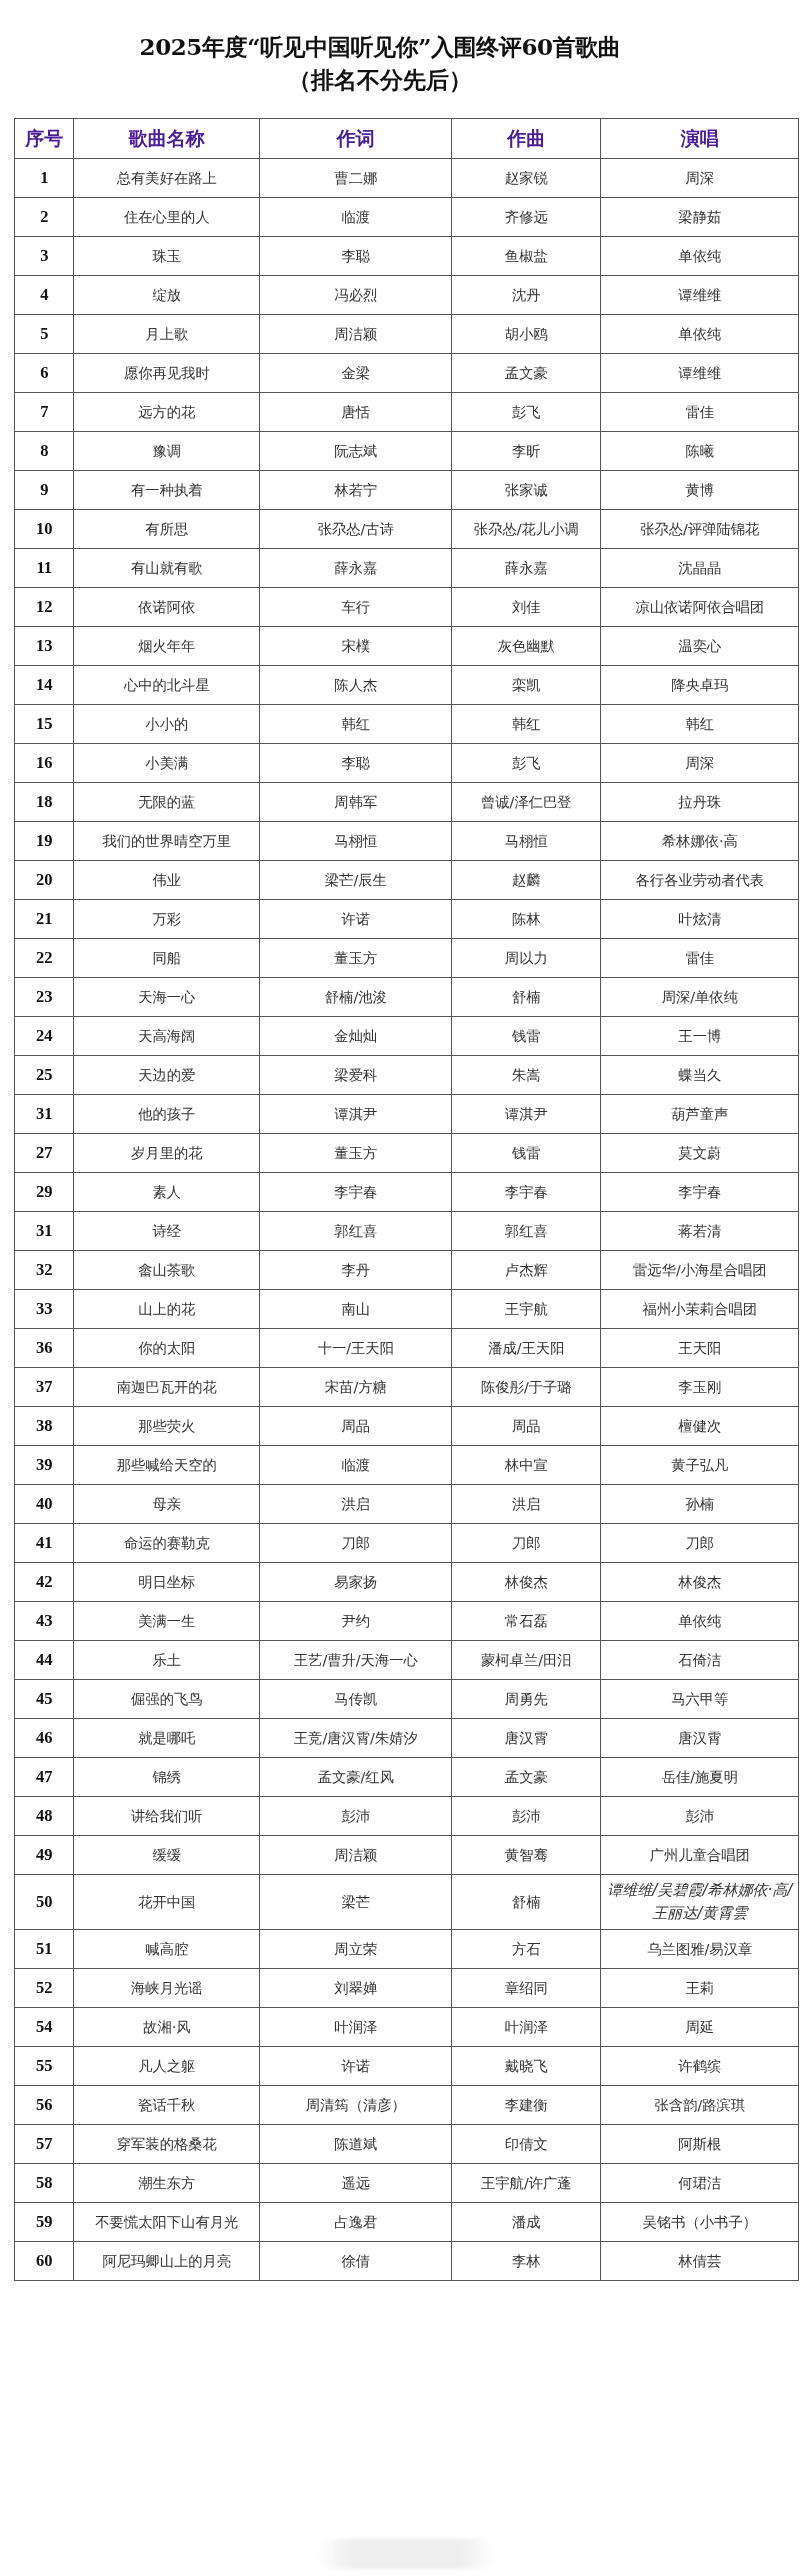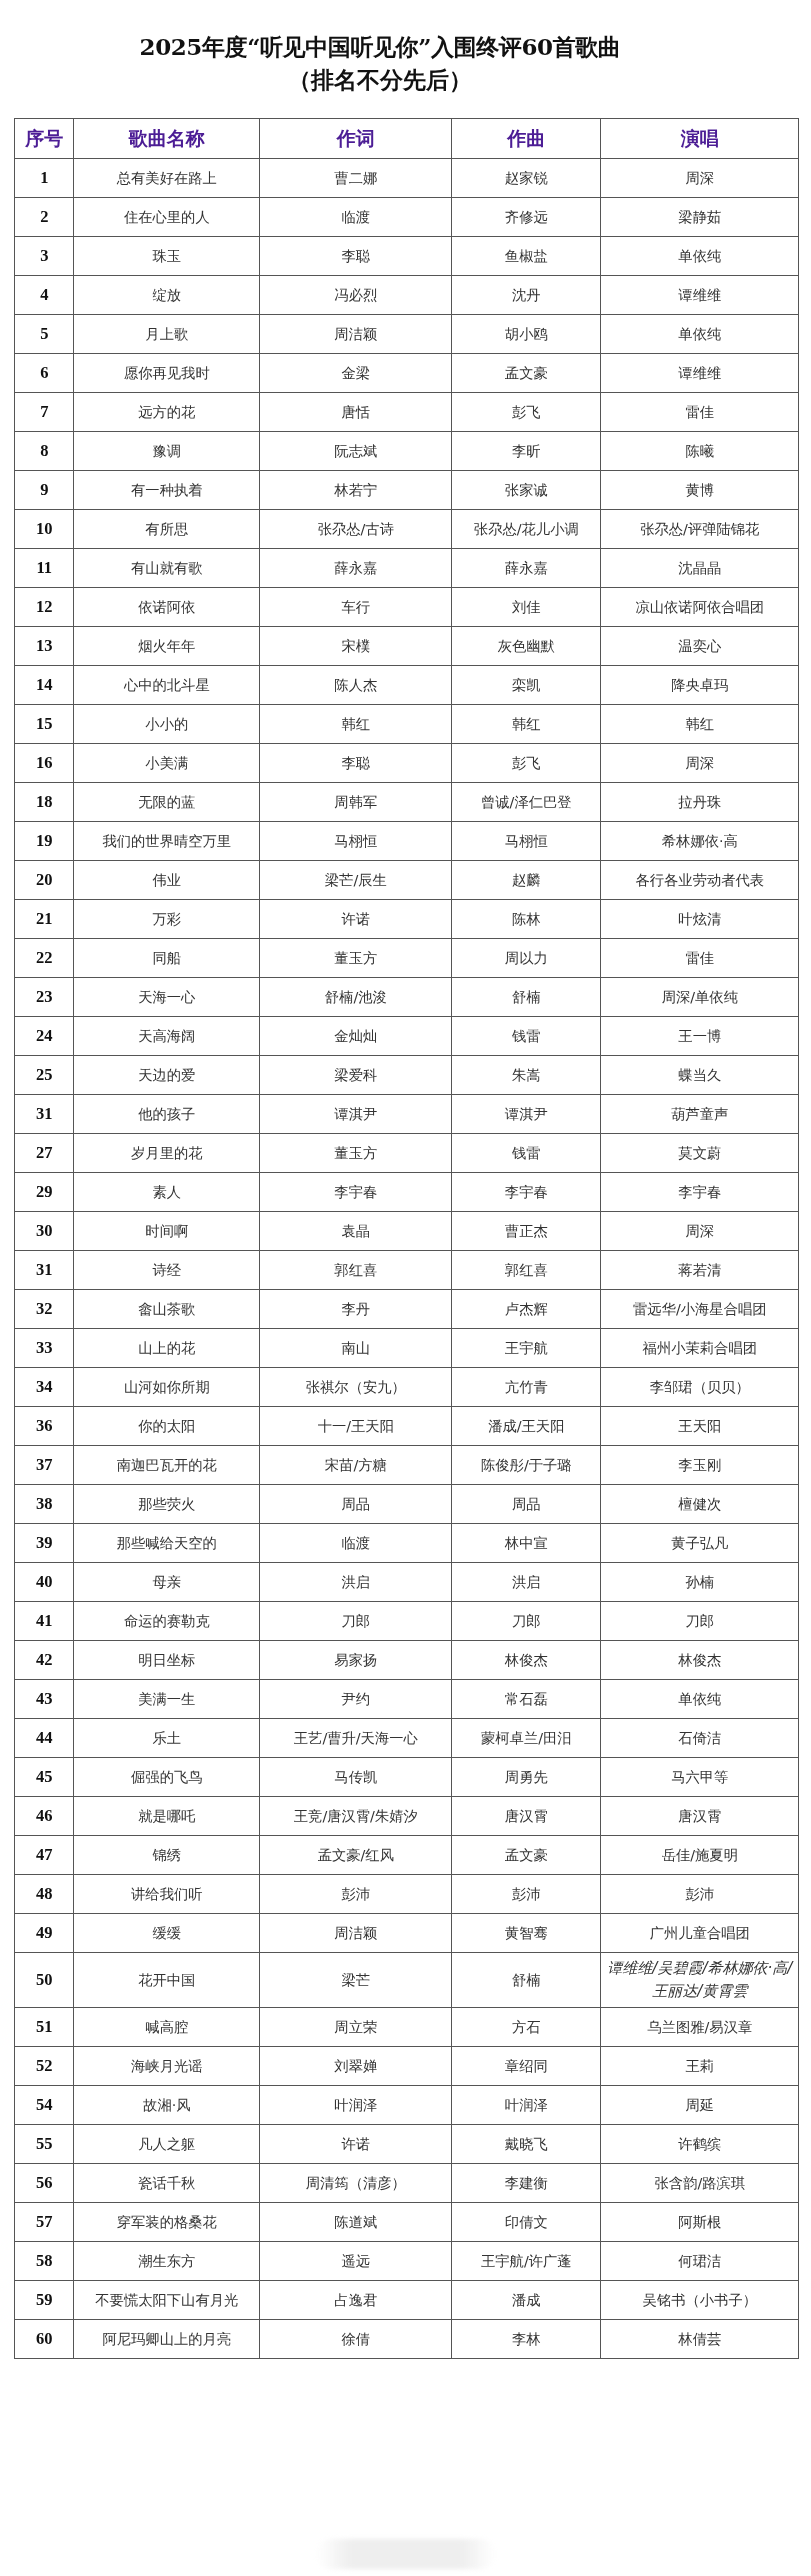--- a/index.html
+++ b/index.html
@@ -264,53 +264,39 @@
         <td>莫文蔚</td>
       </tr>
       <tr>
         <td class="idx">29</td>
         <td>素人</td>
         <td>李宇春</td>
         <td>李宇春</td>
         <td>李宇春</td>
       </tr>
       <tr>
-        <td class="idx">30</td>
-        <td>时间啊</td>
-        <td>袁晶</td>
-        <td>曹正杰</td>
-        <td>周深</td>
-      </tr>
-      <tr>
         <td class="idx">31</td>
         <td>诗经</td>
         <td>郭红喜</td>
         <td>郭红喜</td>
         <td>蒋若清</td>
       </tr>
       <tr>
         <td class="idx">32</td>
         <td>畲山茶歌</td>
         <td>李丹</td>
         <td>卢杰辉</td>
         <td>雷远华/小海星合唱团</td>
       </tr>
       <tr>
         <td class="idx">33</td>
         <td>山上的花</td>
         <td>南山</td>
         <td>王宇航</td>
         <td>福州小茉莉合唱团</td>
-      </tr>
-      <tr>
-        <td class="idx">34</td>
-        <td>山河如你所期</td>
-        <td>张祺尔（安九）</td>
-        <td>亢竹青</td>
-        <td>李邹珺（贝贝）</td>
       </tr>
       <tr>
         <td class="idx">36</td>
         <td>你的太阳</td>
         <td>十一/王天阳</td>
         <td>潘成/王天阳</td>
         <td>王天阳</td>
       </tr>
       <tr>
         <td class="idx">37</td>

